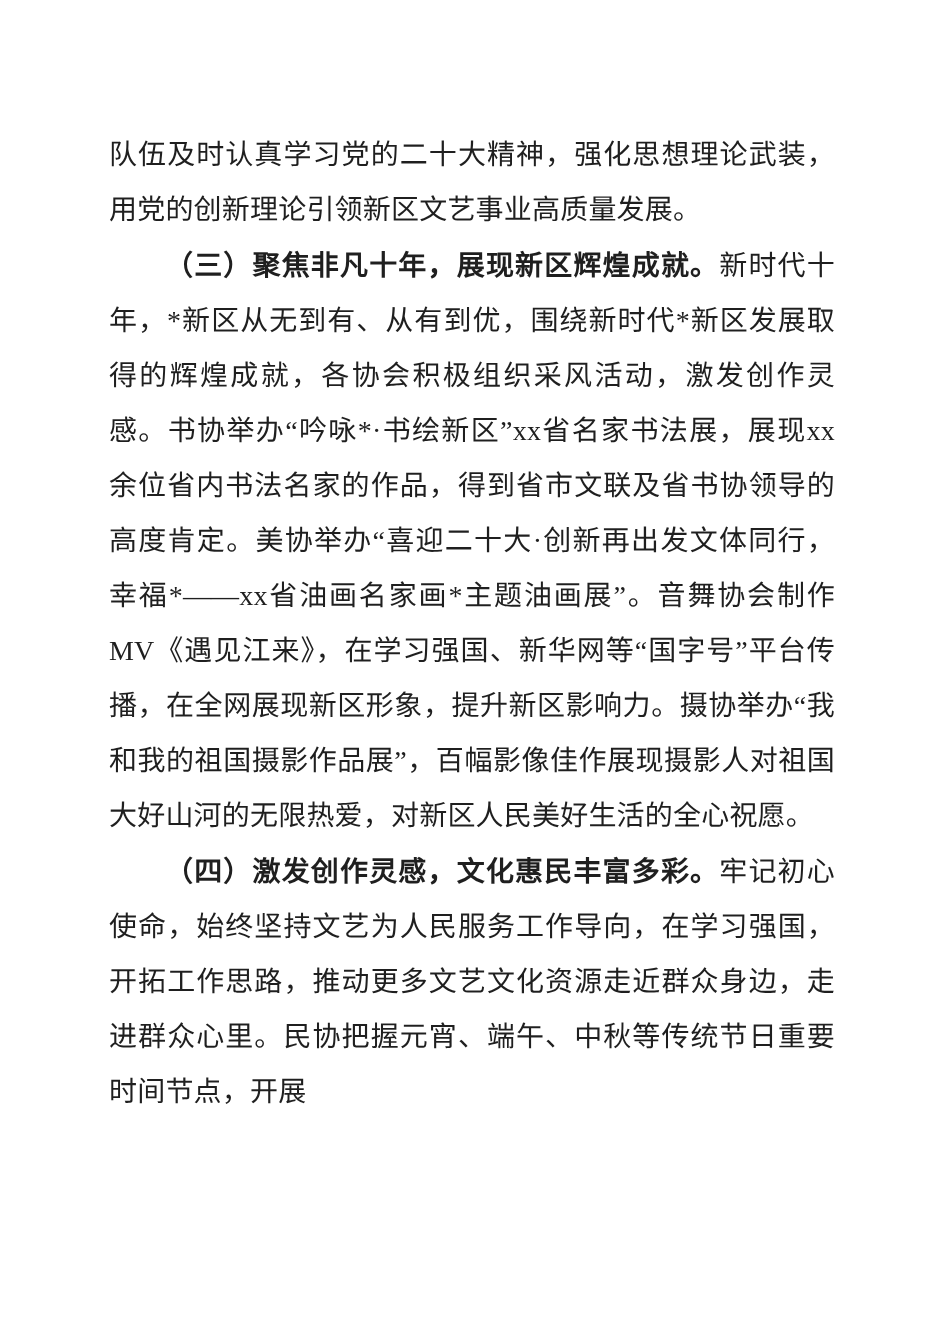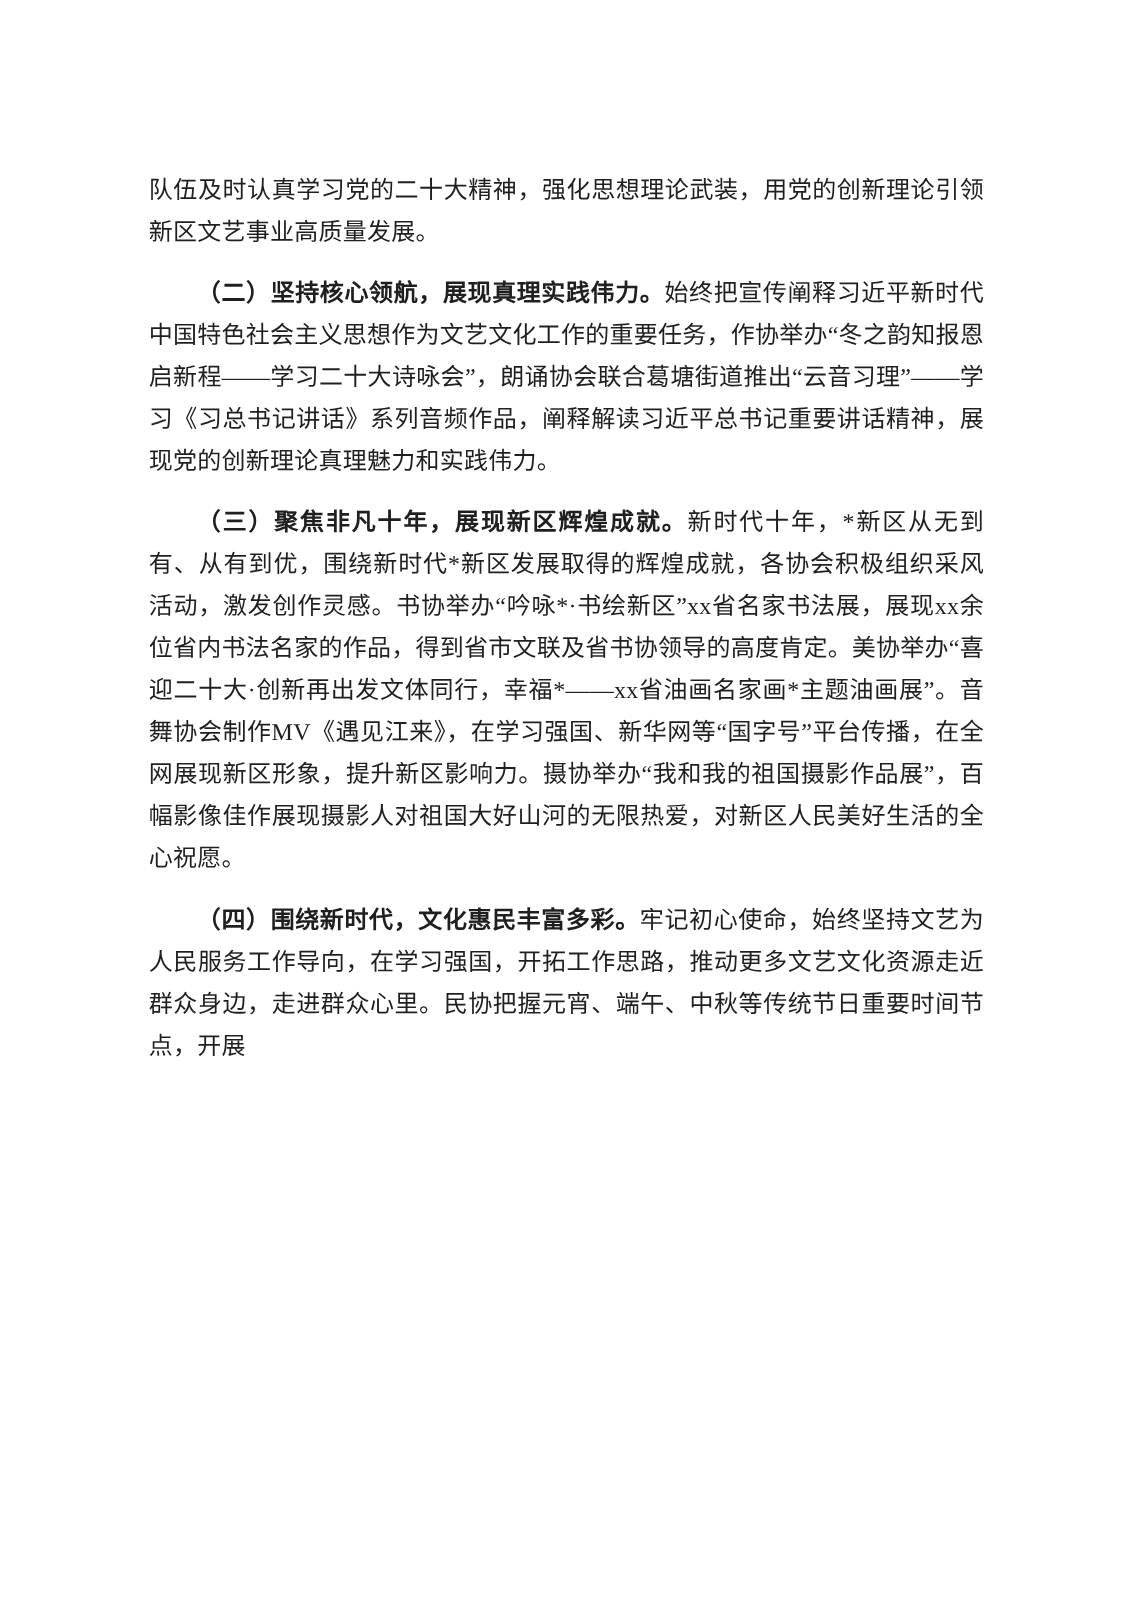--- a/index.html
+++ b/index.html
@@ -10,24 +10,24 @@
   .page {
     position: relative;
     width: 950px;
     height: 1344px;
     background: #ffffff;
     overflow: hidden;
     box-sizing: border-box;
     padding: 126px 114px 0 108px;
   }
   .doc-body p.para {
-    margin: 16px;
+    margin: 1px;
     font-family: "Liberation Serif", "DejaVu Serif", serif;
-    font-size: 20px;
-    line-height: 35px;
+    font-size: 28px;
+    line-height: 55px;
     color: #1f1f1f;
     text-align: justify;
     text-justify: inter-character;
     letter-spacing: 0.2px;
   }
   .doc-body p.para.indent {
     text-indent: 2em;
   }
   .doc-body span.run-bold {
     font-weight: bold;
@@ -35,17 +35,16 @@
   .doc-body span.run-regular {
     font-weight: normal;
   }
 </style>
 </head>
 <body>
 
 <div class="page">
   <div class="doc-body" id="doc-body">
       <p class="para"><span class="run-regular">队伍及时认真学习党的二十大精神，强化思想理论武装，用党的创新理论引领新区文艺事业高质量发展。</span></p>
-      <p class="para indent"><span class="run-bold">（二）坚持核心领航，展现真理实践伟力。</span><span class="run-regular">始终把宣传阐释习近平新时代中国特色社会主义思想作为文艺文化工作的重要任务，作协举办“冬之韵知报恩启新程——学习二十大诗咏会”，朗诵协会联合葛塘街道推出“云音习理”——学习《习总书记讲话》系列音频作品，阐释解读习近平总书记重要讲话精神，展现党的创新理论真理魅力和实践伟力。</span></p>
       <p class="para indent"><span class="run-bold">（三）聚焦非凡十年，展现新区辉煌成就。</span><span class="run-regular">新时代十年，*新区从无到有、从有到优，围绕新时代*新区发展取得的辉煌成就，各协会积极组织采风活动，激发创作灵感。书协举办“吟咏*·书绘新区”xx省名家书法展，展现xx余位省内书法名家的作品，得到省市文联及省书协领导的高度肯定。美协举办“喜迎二十大·创新再出发文体同行，幸福*——xx省油画名家画*主题油画展”。音舞协会制作MV《遇见江来》，在学习强国、新华网等“国字号”平台传播，在全网展现新区形象，提升新区影响力。摄协举办“我和我的祖国摄影作品展”，百幅影像佳作展现摄影人对祖国大好山河的无限热爱，对新区人民美好生活的全心祝愿。</span></p>
-      <p class="para indent"><span class="run-bold">（四）围绕新时代，文化惠民丰富多彩。</span><span class="run-regular">牢记初心使命，始终坚持文艺为人民服务工作导向，在学习强国，开拓工作思路，推动更多文艺文化资源走近群众身边，走进群众心里。民协把握元宵、端午、中秋等传统节日重要时间节点，开展</span></p>
+      <p class="para indent"><span class="run-bold">（四）激发创作灵感，文化惠民丰富多彩。</span><span class="run-regular">牢记初心使命，始终坚持文艺为人民服务工作导向，在学习强国，开拓工作思路，推动更多文艺文化资源走近群众身边，走进群众心里。民协把握元宵、端午、中秋等传统节日重要时间节点，开展</span></p>
     </div>
 </div>
 
 </body></html>

